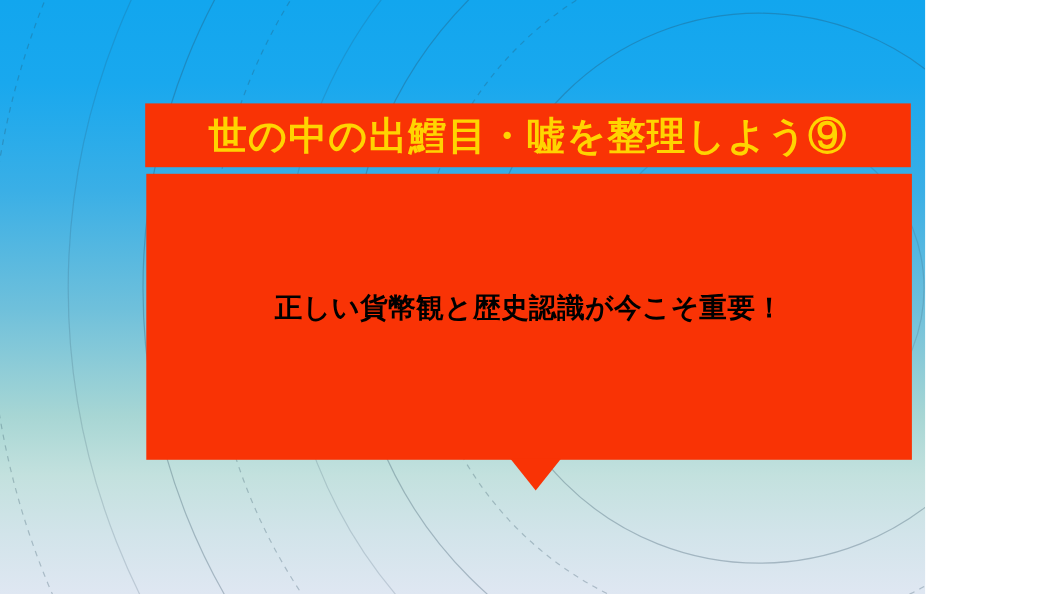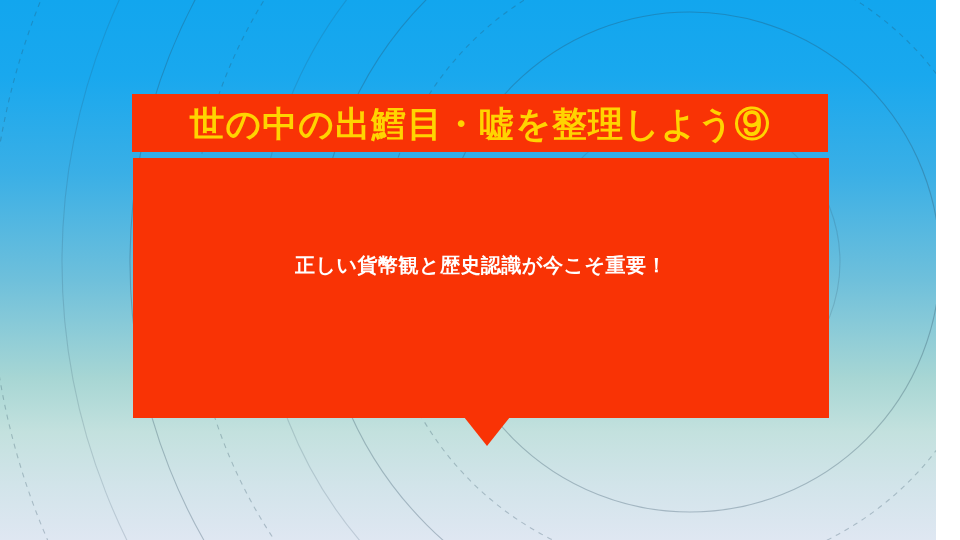--- a/index.html
+++ b/index.html
@@ -3,21 +3,21 @@
 <meta charset="utf-8">
 <style>
   * { margin:0; padding:0; box-sizing:border-box; }
   html, body {
     width:960px; height:540px;
     overflow:hidden;
     font-family:"Liberation Sans", sans-serif;
   }
   #slide {
     position:relative;
-    width:936px; height:540px;
+    width:841px; height:540px;
     overflow:hidden;
     background:linear-gradient(to bottom,
       #12A6EE 0%,
       #19A8EE 14%,
       #3AAFE6 32%,
       #6FC0DB 52%,
       #A7D6D4 70%,
       #C3E1DE 80%,
       #D2E4EA 90%,
       #DFE7F2 100%);
@@ -81,26 +81,27 @@
   .bubble-body {
     position:absolute;
     left:0; right:0;
     top:96px;
     display:flex;
     flex-direction:column;
     align-items:center;
     gap:36px;
   }
   .body-line {
-    color:#ffffff;
-    font-size:20px;
+    color:#000000;
+    font-size:25px;
     font-weight:bold;
     letter-spacing:0.5px;
     white-space:nowrap;
     line-height:1.15;
+    margin-top:12px;
   }
 </style>
 </head>
 <body>
 
 <div id="slide">
 
   <svg id="arcs" viewBox="0 0 960 540" xmlns="http://www.w3.org/2000/svg" aria-hidden="true">
     <circle cx="690" cy="262" r="250"></circle>
     <circle cx="690" cy="262" r="310" class="dash"></circle>

